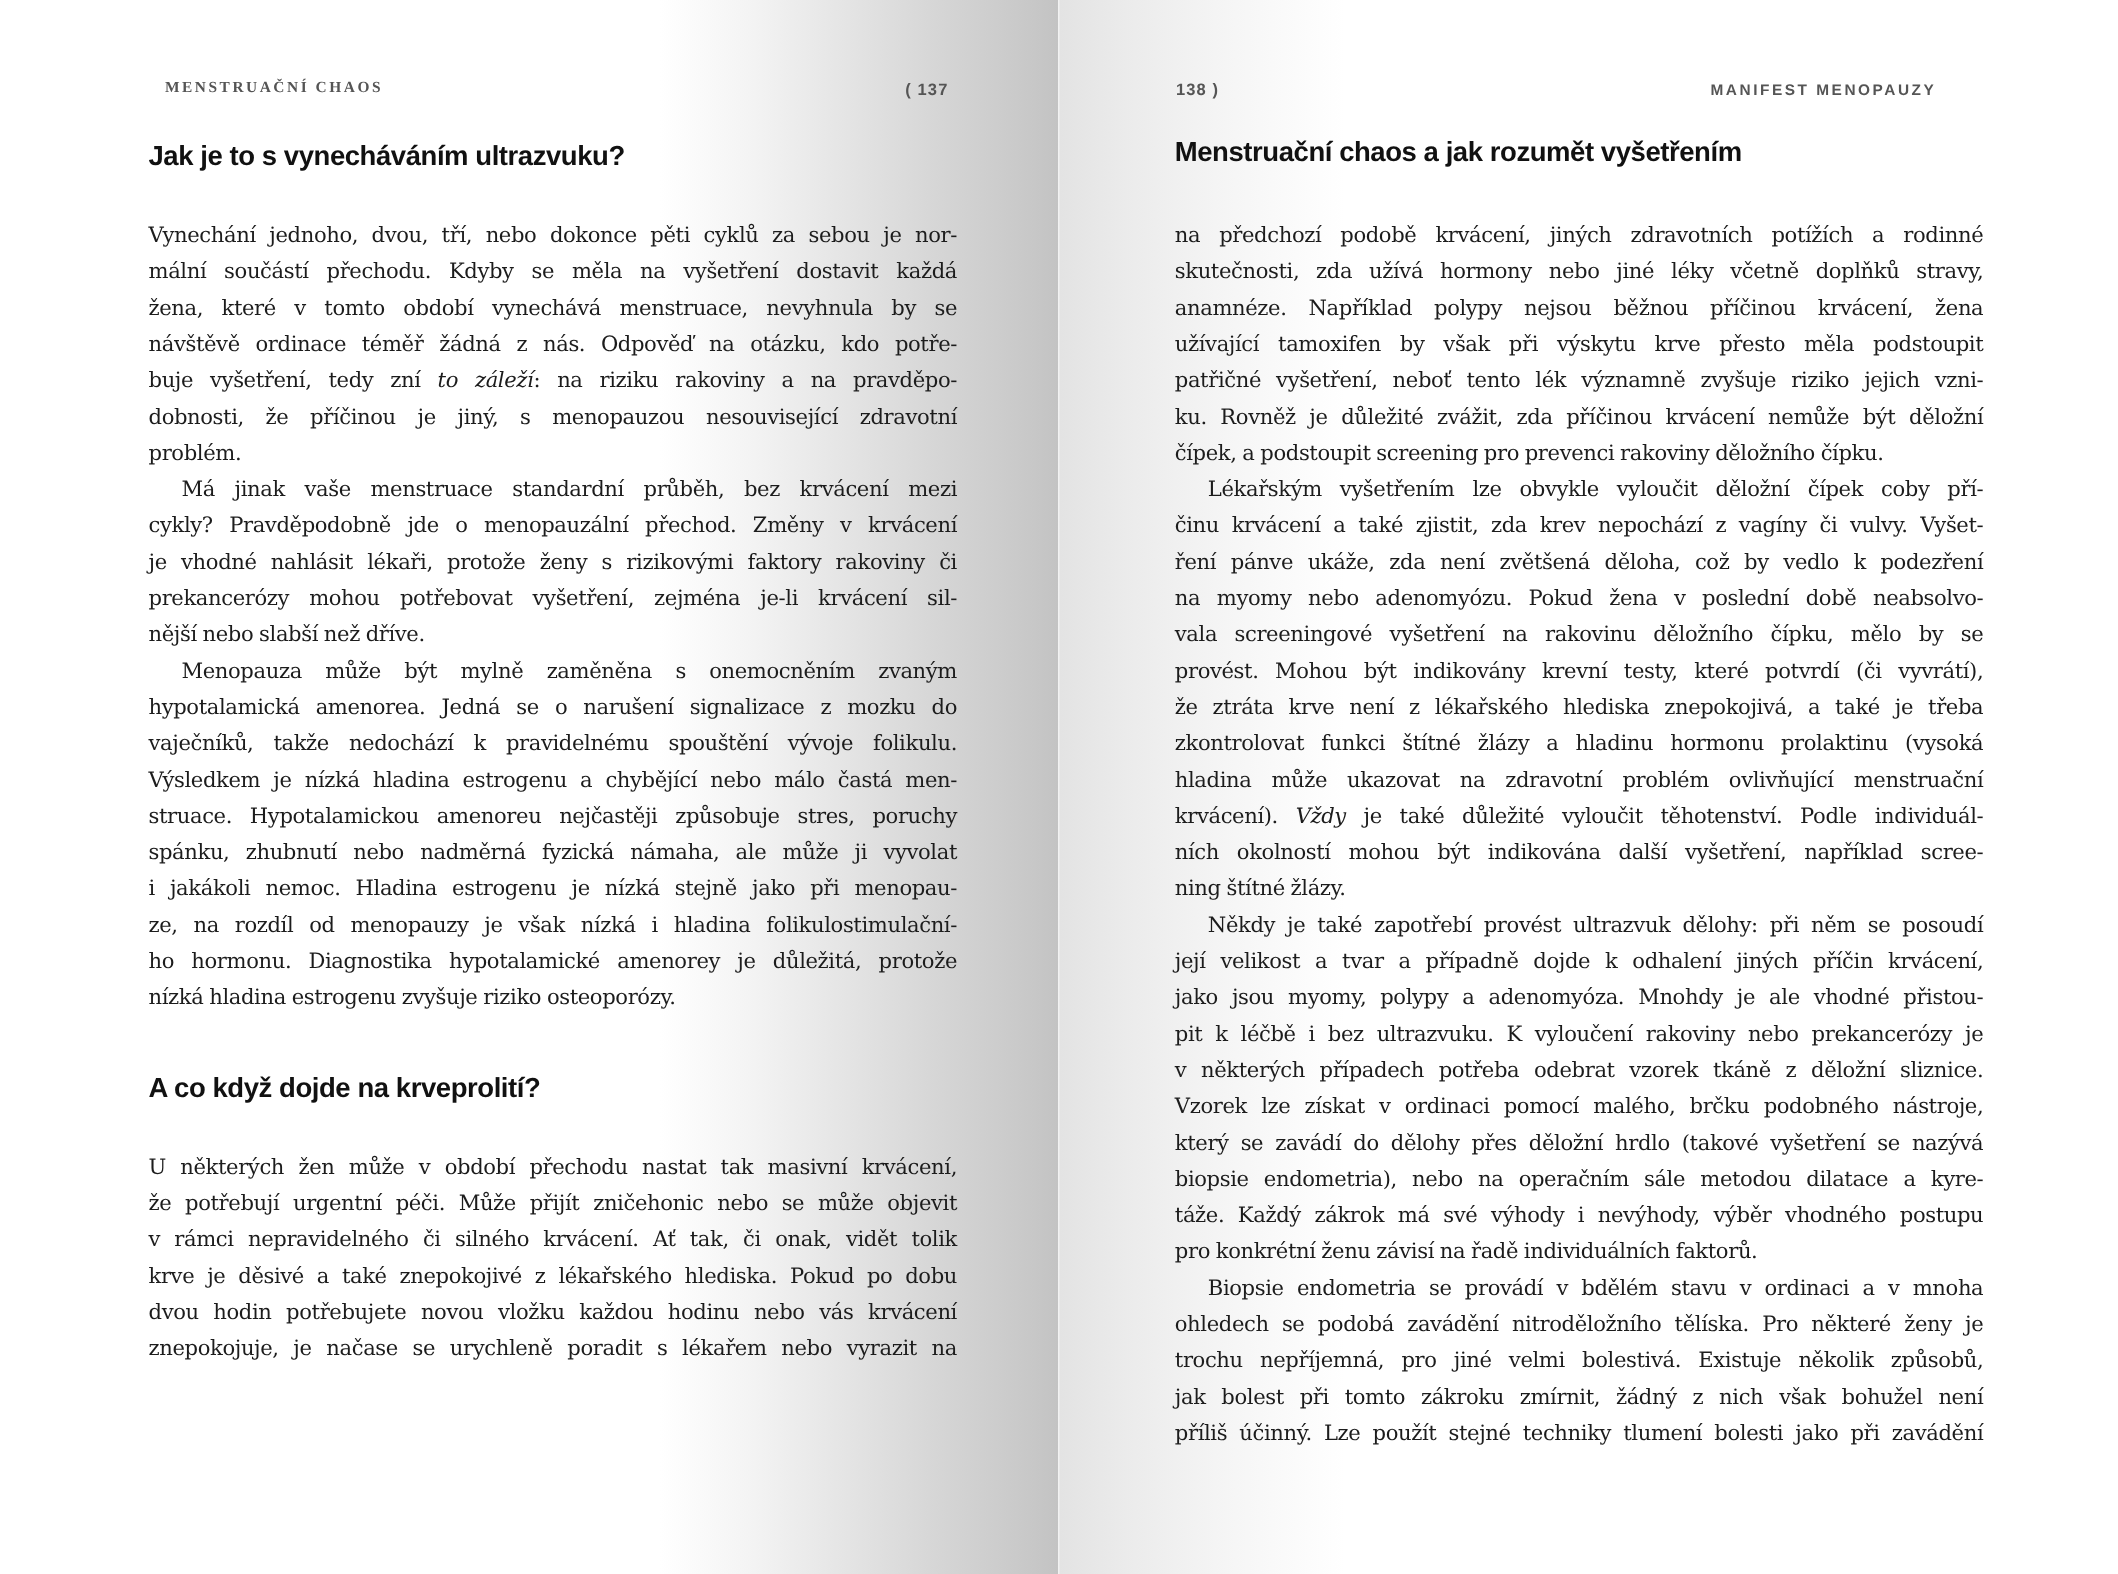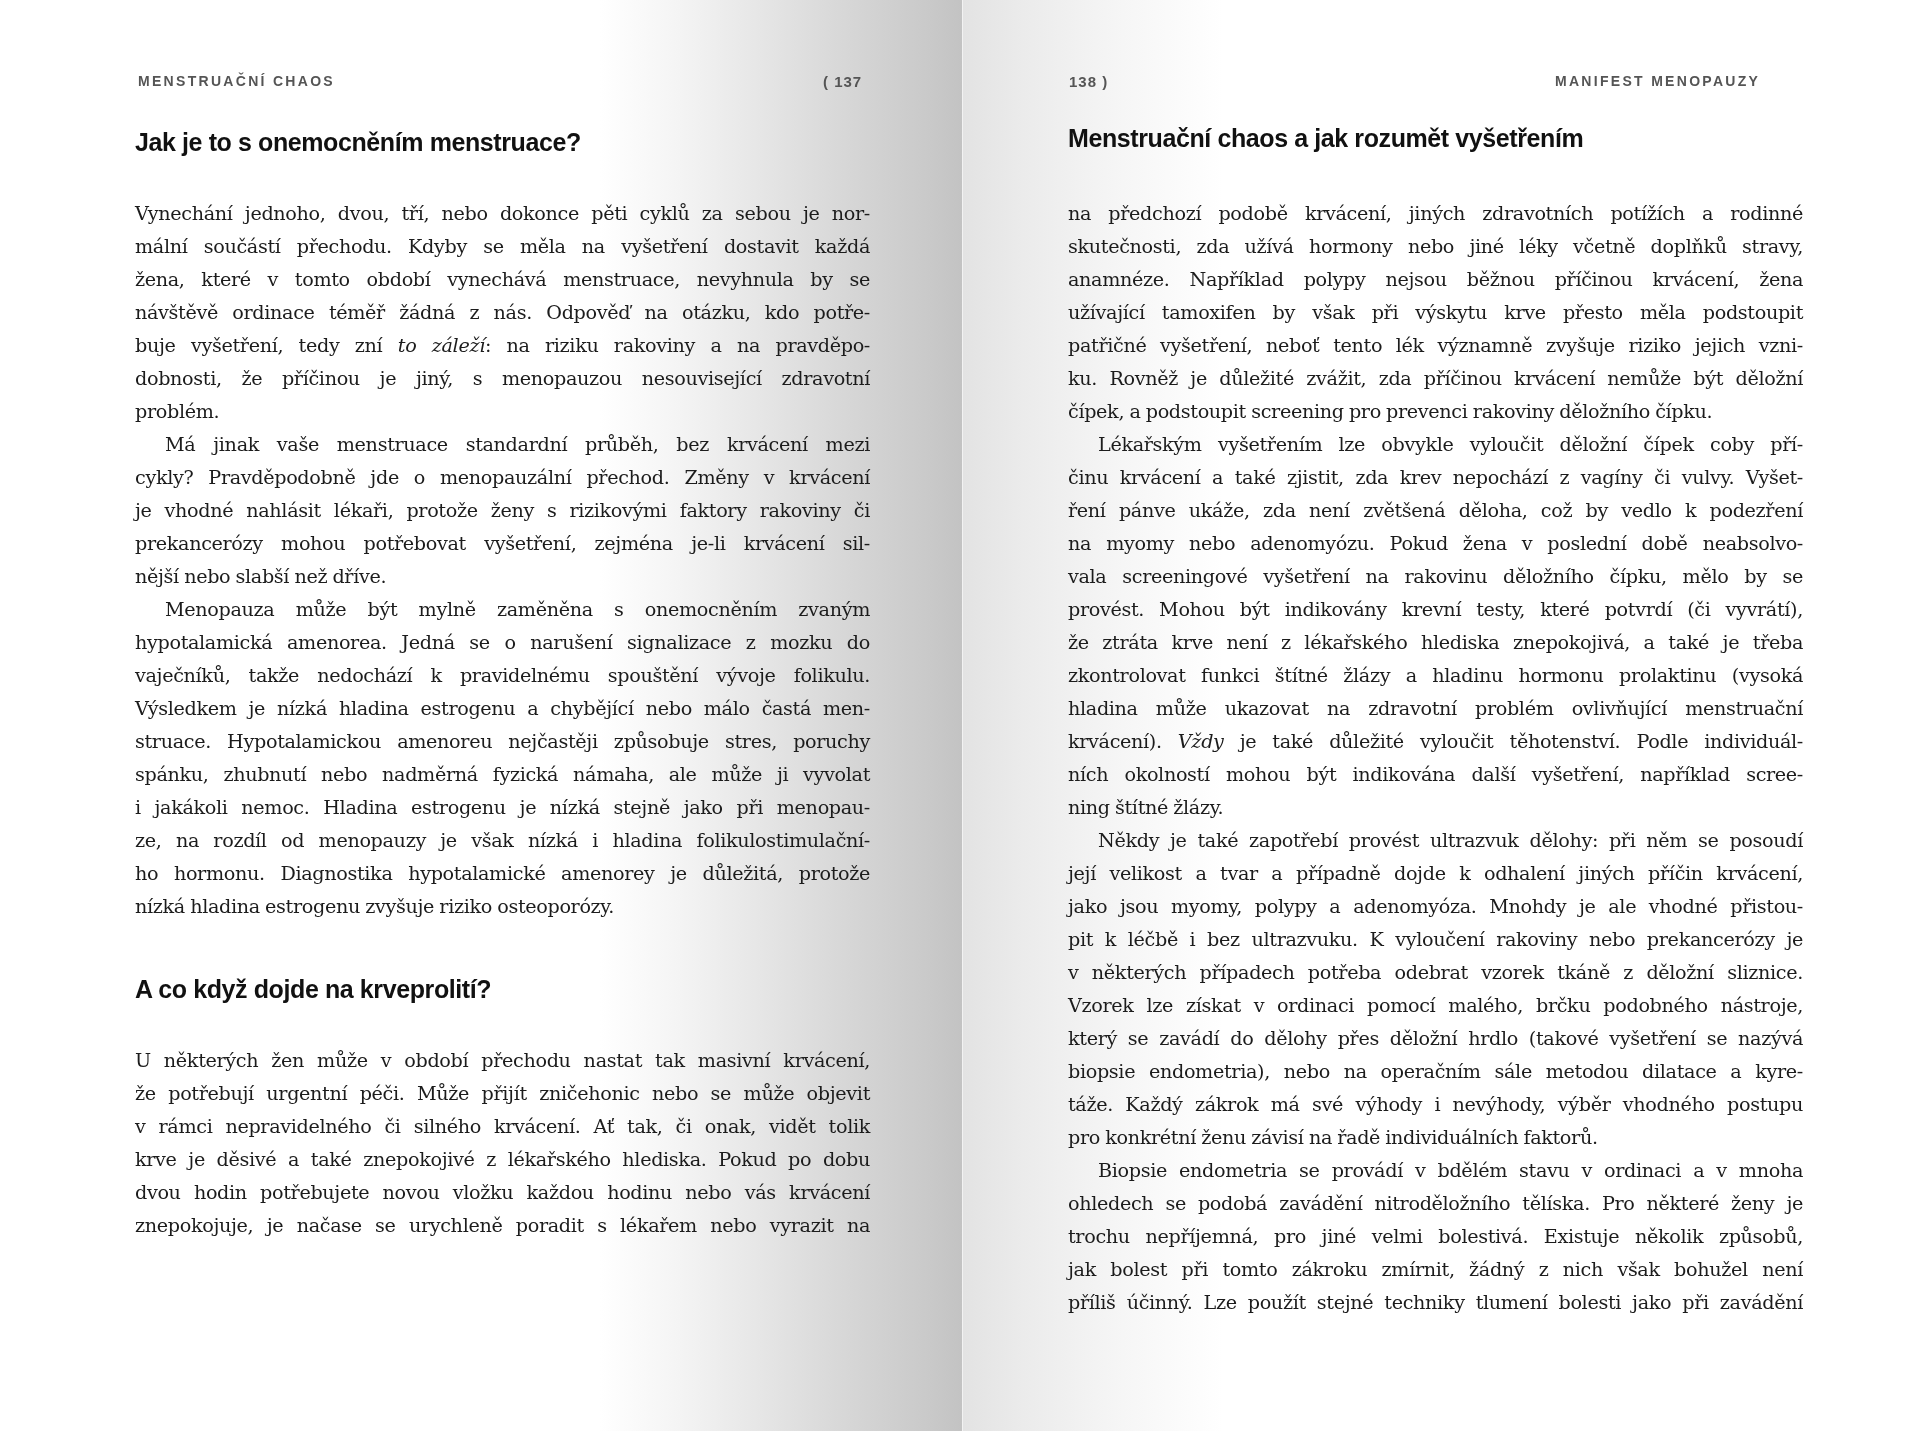--- a/index.html
+++ b/index.html
@@ -91,24 +91,24 @@
     .line { display: block; text-align: justify; text-align-last: justify; }
     .line.last { text-align-last: left; }
     .line.first-indent { text-indent: 30px; }
   </style>
 </head>
 <body>
 
 <div class="spread">
 
   <div class="page page-left">
-    <div class="running-head" style="left:138px;">MENSTRUAČNÍ CHAOS</div>
+    <div class="running-head" style="left:150px;font-family:Liberation Serif, serif;">MENSTRUAČNÍ CHAOS</div>
     <div class="folio" style="left:823px;">( 137</div>
 
-    <h2 class="heading" style="left:135px; top:128px;">Jak je to s onemocněním menstruace?</h2>
+    <h2 class="heading" style="left:135px; top:128px;">Jak je to s vynecháváním ultrazvuku?</h2>
 
     <div class="textblock" style="left:135px; top:197px;">
       <p>
         <span class="line">Vynechání jednoho, dvou, tří, nebo dokonce pěti cyklů za sebou je nor-</span>
         <span class="line">mální součástí přechodu. Kdyby se měla na vyšetření dostavit každá</span>
         <span class="line">žena, které v tomto období vynechává menstruace, nevyhnula by se</span>
         <span class="line">návštěvě ordinace téměř žádná z nás. Odpověď na otázku, kdo potře-</span>
         <span class="line"><span>buje vyšetření, tedy zní </span><em>to záleží</em><span>: na riziku rakoviny a na pravděpo-</span></span>
         <span class="line">dobnosti, že příčinou je jiný, s menopauzou nesouvisející zdravotní</span>
         <span class="line last">problém.</span>

